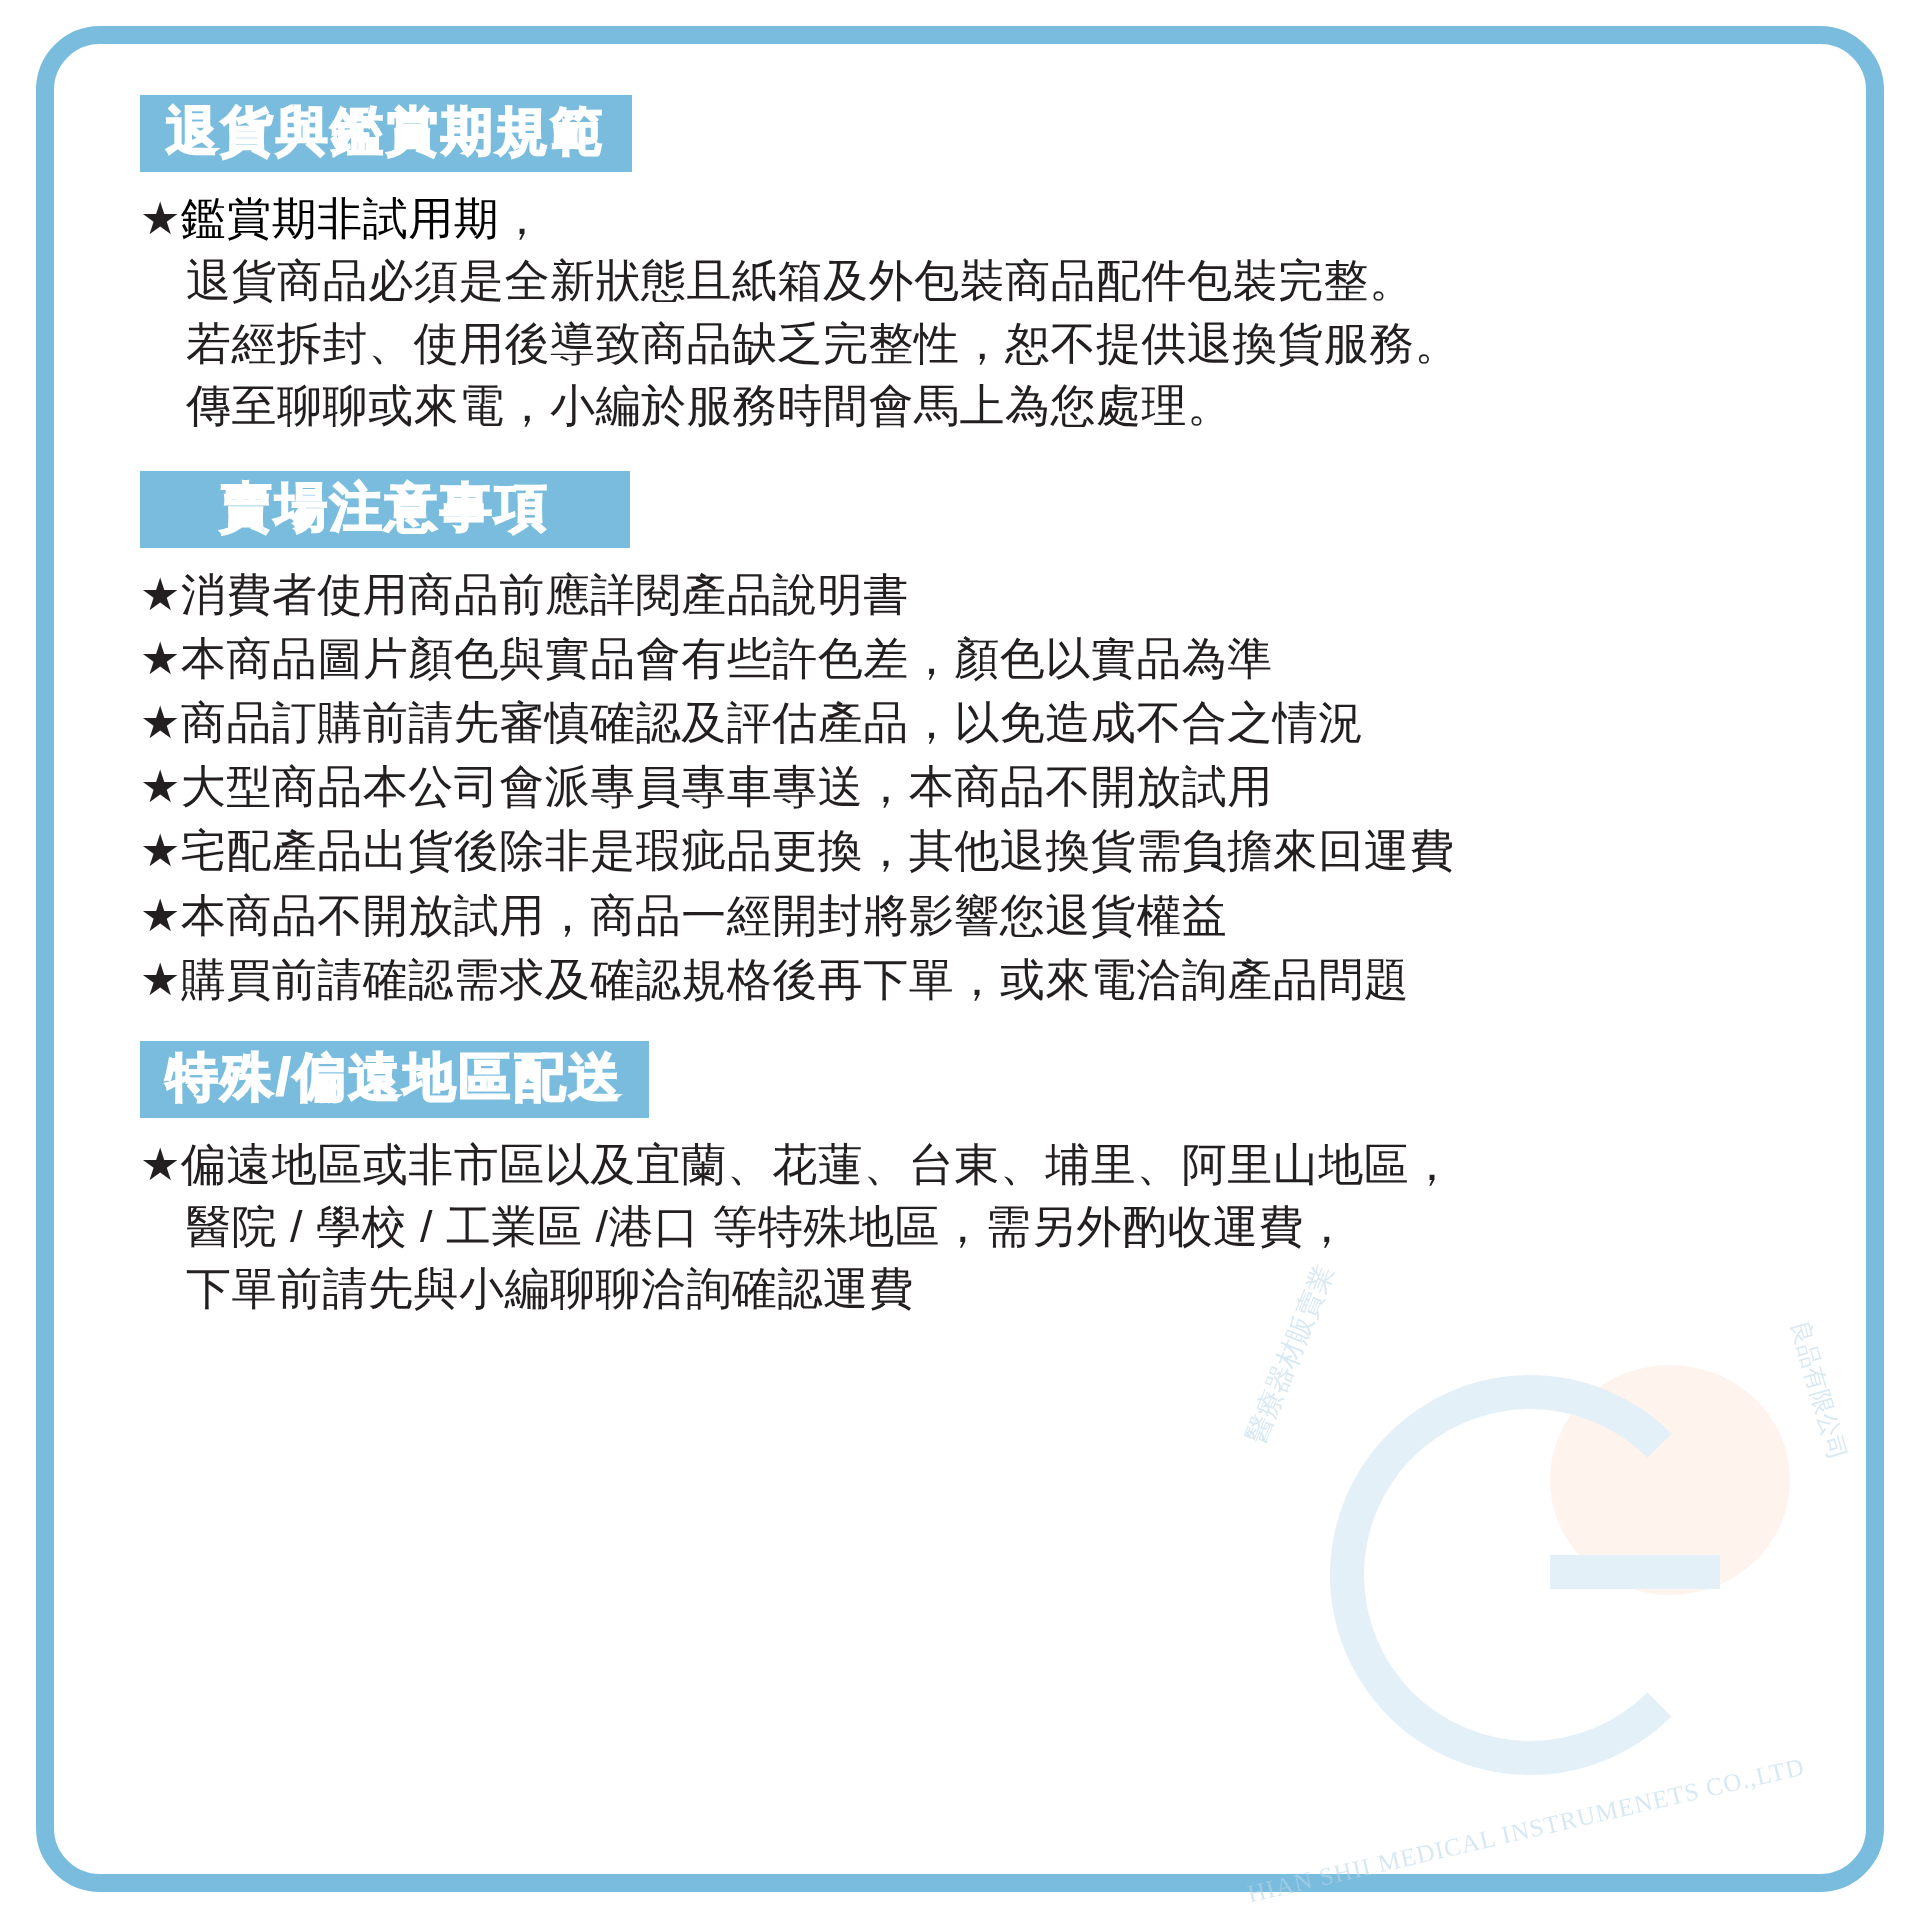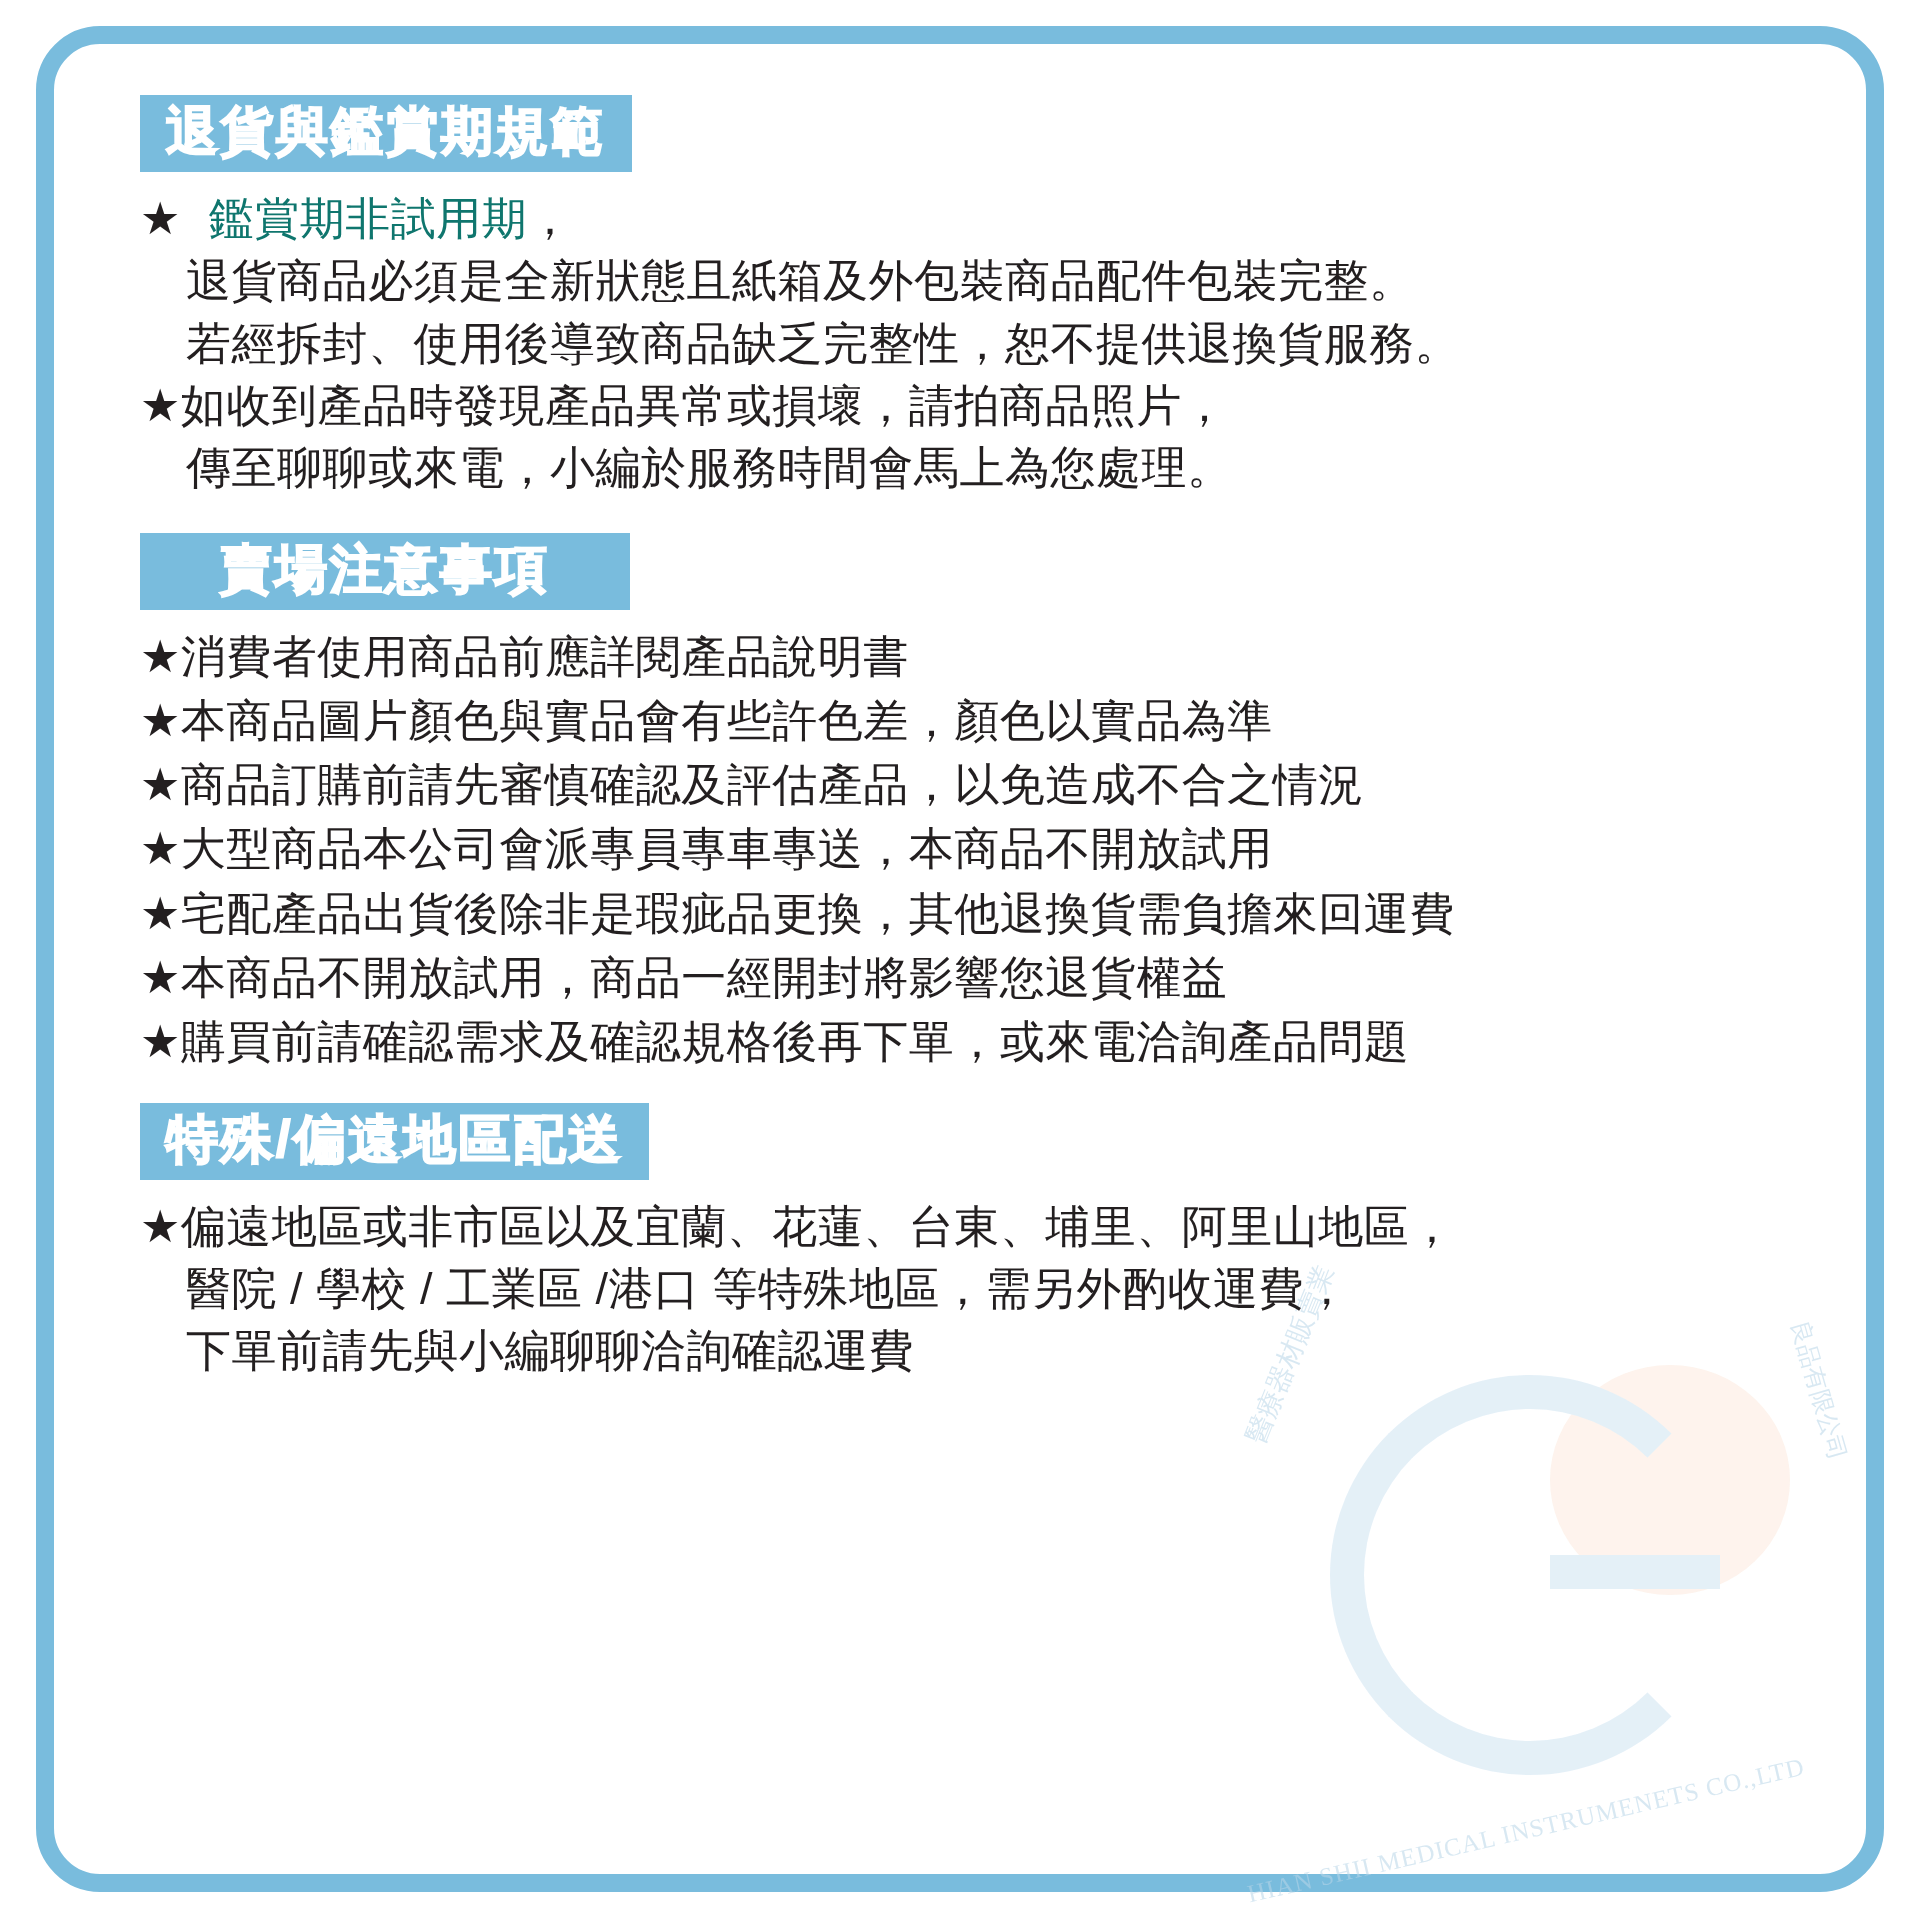--- a/index.html
+++ b/index.html
@@ -137,21 +137,21 @@
     font-size: 45px;
     line-height: 1.38;
     letter-spacing: 0.5px;
   }
   .line {
     white-space: nowrap;
     display: block;
   }
   .line.cont { padding-left: 46px; }
   .star { color: #231f20; }
-  .red { color: #0f766e; margin-left: 28px; }
+  .red { color: #000000; }
 
   .gap-a { height: 34px; }
   .gap-b { height: 28px; }
 
   .list .line { margin-bottom: 2px; }
 </style>
 </head>
 <body>
 
 <div class="page">
@@ -168,21 +168,20 @@
   </div>
 
   <div class="content">
 
     <div class="section">
       <div class="heading">退貨與鑑賞期規範</div>
       <div class="lines">
         <span class="line"><span class="star">★</span><span class="red">鑑賞期非試用期</span><span>，</span></span>
         <span class="line cont"><span>退貨商品必須是全新狀態且紙箱及外包裝商品配件包裝完整。</span></span>
         <span class="line cont"><span>若經拆封、使用後導致商品缺乏完整性，恕不提供退換貨服務。</span></span>
-        <span class="line"><span class="star">★</span><span>如收到產品時發現產品異常或損壞，請拍商品照片，</span></span>
         <span class="line cont"><span>傳至聊聊或來電，小編於服務時間會馬上為您處理。</span></span>
       </div>
     </div>
 
     <div class="gap-a"></div>
 
     <div class="section">
       <div class="heading indent">賣場注意事項</div>
       <div class="lines list">
         <span class="line"><span class="star">★</span><span>消費者使用商品前應詳閱產品說明書</span></span>

